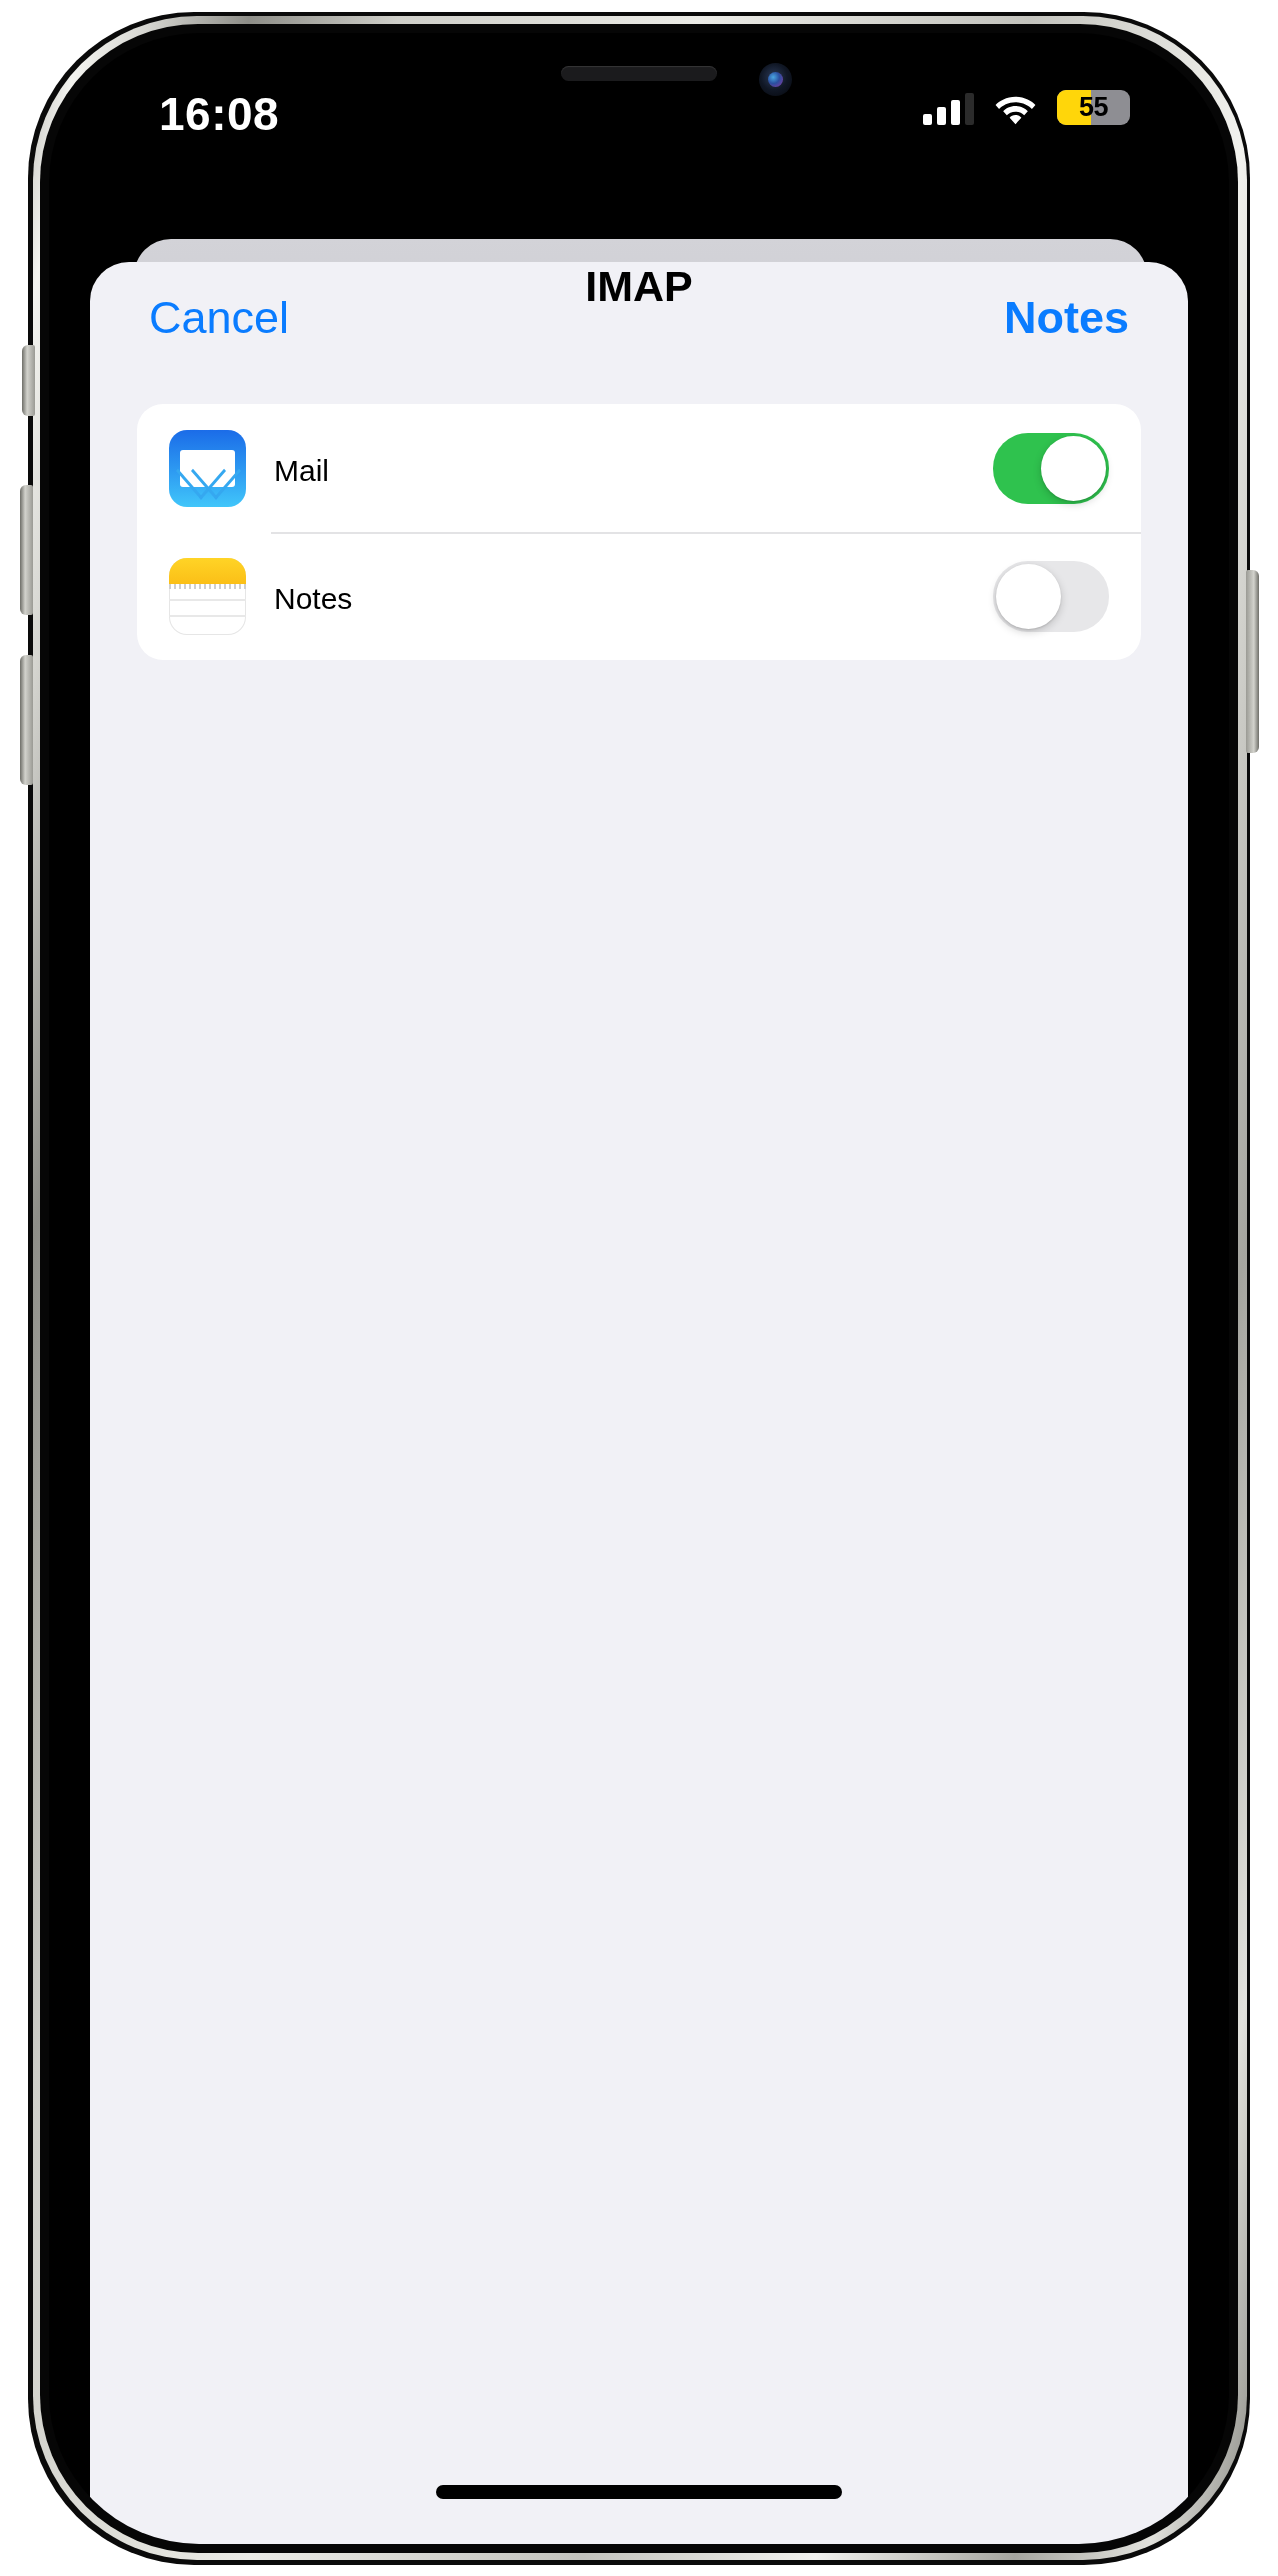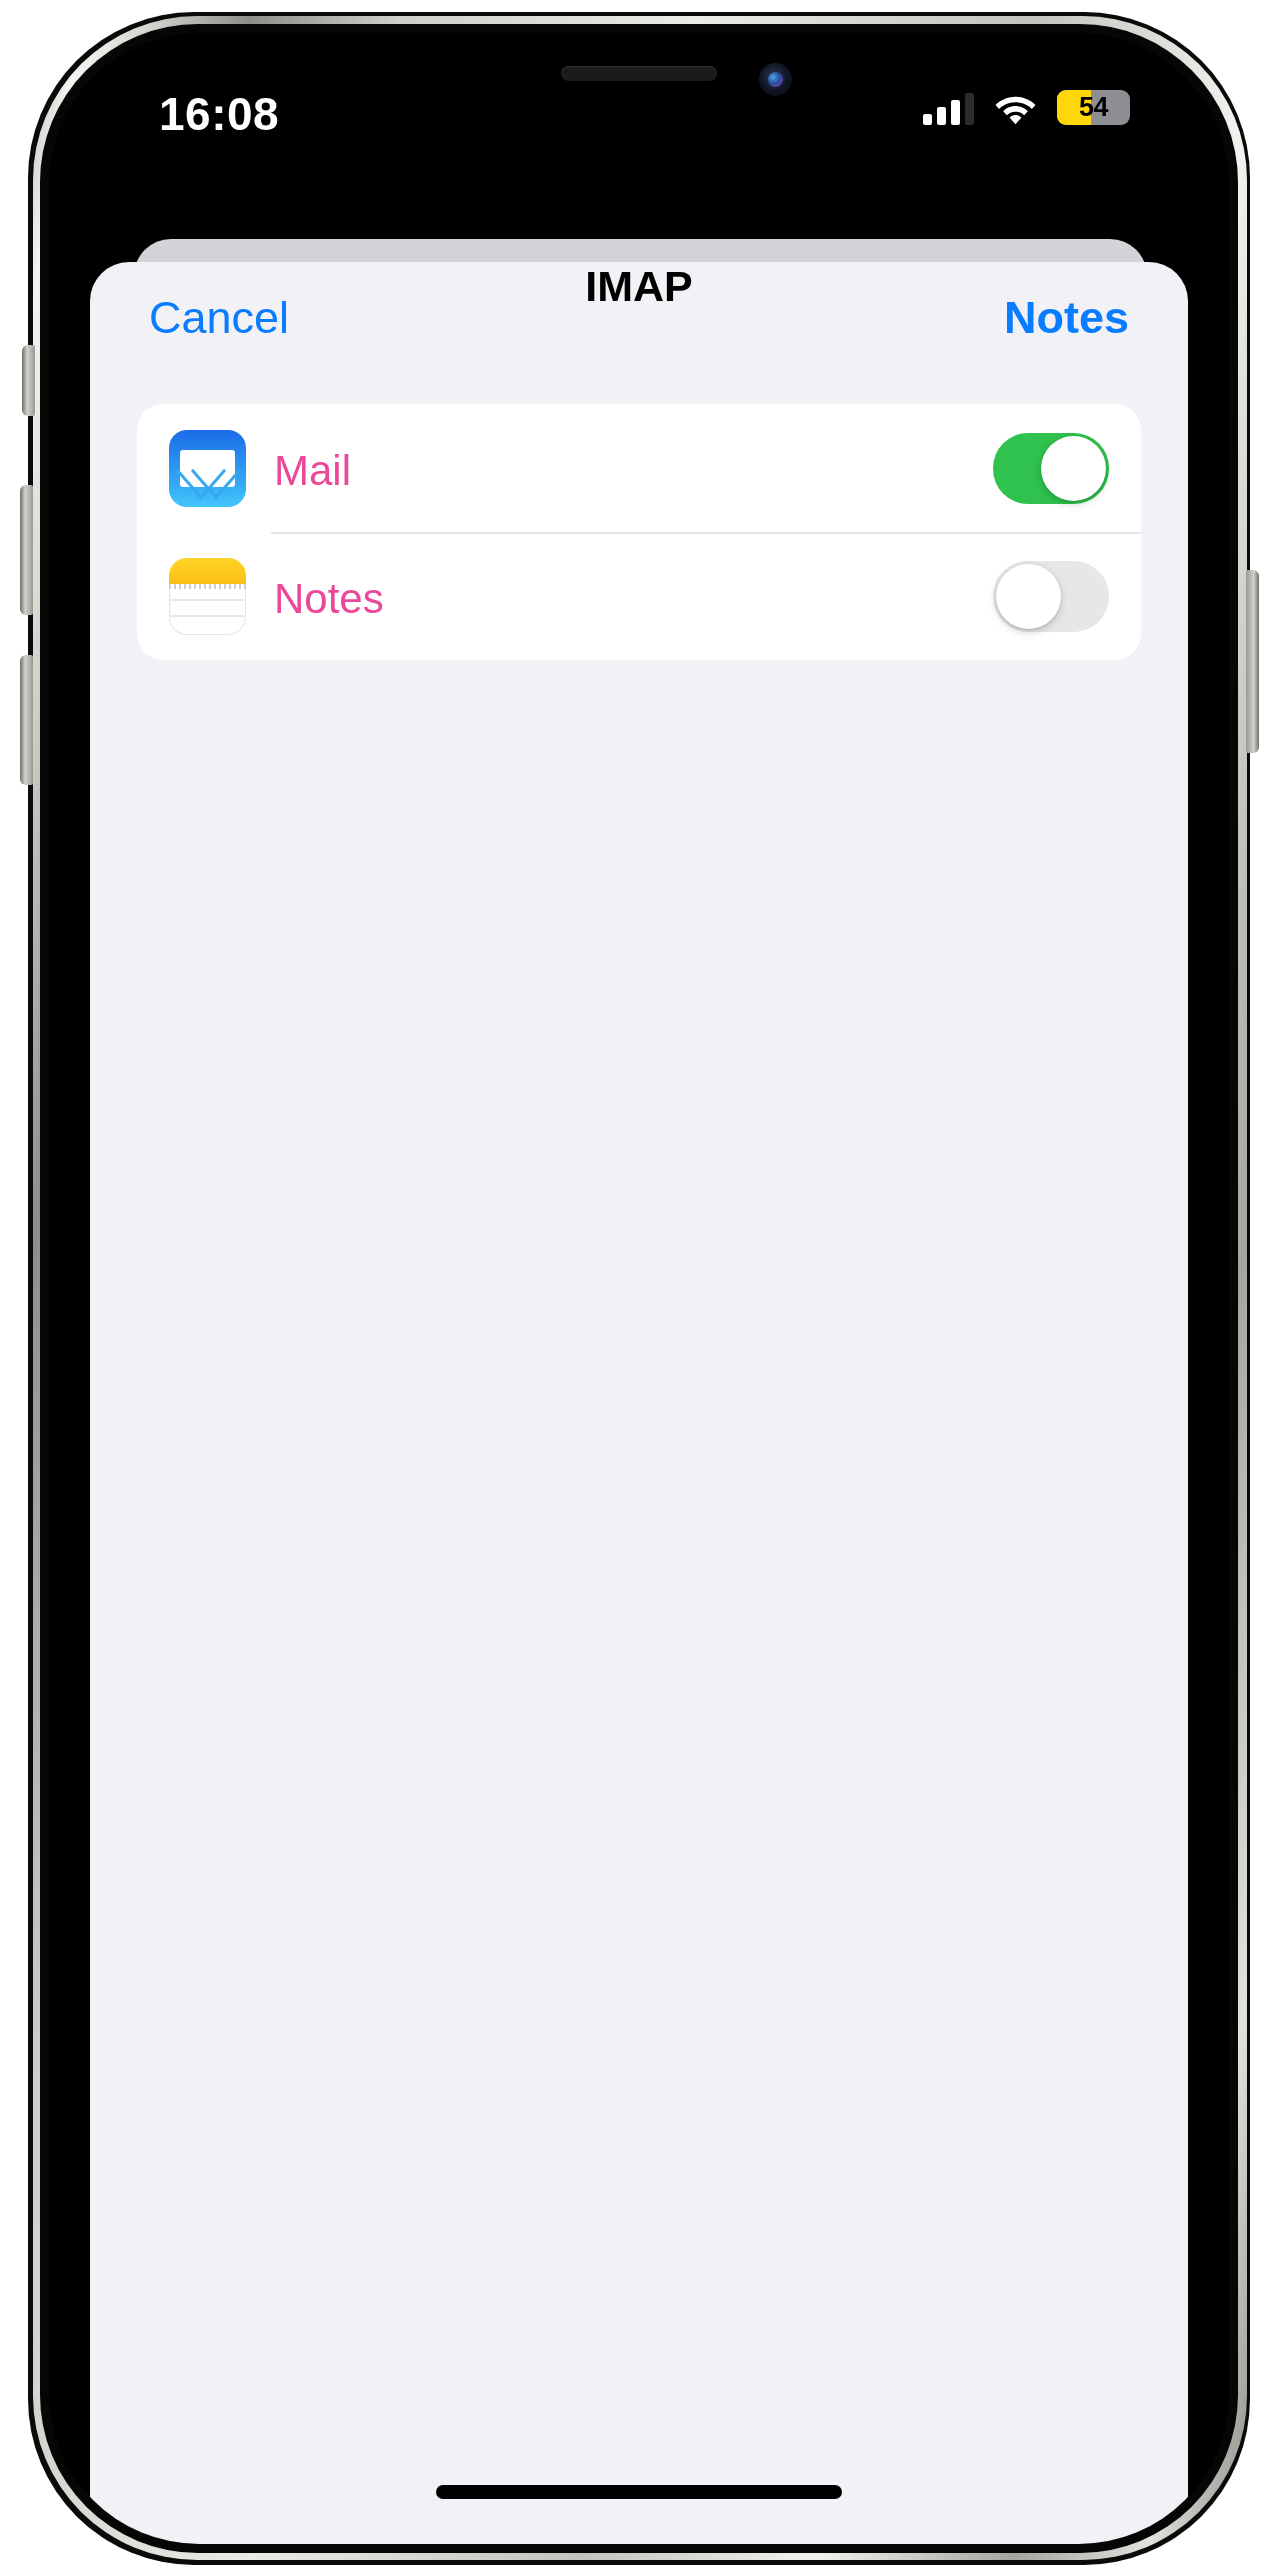--- a/index.html
+++ b/index.html
@@ -156,21 +156,21 @@
   
   .icon-notes { background:#ffffff; box-shadow:inset 0 0 0 1px #e6e6e6; }
   .icon-notes .top { position:absolute; left:0; top:0; right:0; height:26px;
     background:linear-gradient(180deg,#ffd426,#fbbf17); }
   .icon-notes .perf { position:absolute; left:0; right:0; top:26px; height:5px;
     background:repeating-linear-gradient(90deg,#cfcfcf 0 2px, transparent 2px 5px); }
   .icon-notes .ln { position:absolute; left:0; right:0; height:2px; background:#e8e8e8; }
   .icon-notes .ln1 { top:41px; }
   .icon-notes .ln2 { top:57px; }
 
-  .row-label { margin-left:28px; font-size:42px; color:#ec4899; flex:1;margin-top:6px; }
+  .row-label { margin-left:28px; font-size:30px; color:#000000; flex:1;margin-top:6px; }
 
   
   .switch {
     width:116px; height:71px; border-radius:35px; position:relative; flex:0 0 116px;
     cursor:pointer; transition:background .2s;
   }
   .switch.on  { background:#2fc24e; }
   .switch.off { background:#e7e7e9; }
   .knob {
     position:absolute; top:3px; width:65px; height:65px; border-radius:50%;
@@ -257,21 +257,21 @@
         </div>
         <div class="wifi">
           <svg viewBox="0 0 44 34" width="43" height="34" aria-hidden="true">
             <path d="M22 5.5C12.9 5.5 5.2 9.9 1.6 14.0l3.6 4.0C8.4 14.4 14.7 11.0 22 11.0s13.6 3.4 16.8 7.0l3.6-4.0C38.8 9.9 31.1 5.5 22 5.5z" fill="#ffffff"></path>
             <path d="M22 15.0c-5.4 0-10.1 2.5-12.6 5.3l3.7 4.1C14.9 22.4 18.2 20.8 22 20.8s7.1 1.6 8.9 3.6l3.7-4.1C32.1 17.5 27.4 15.0 22 15.0z" fill="#ffffff"></path>
             <path d="M22 24.2c-2.5 0-4.7 1.2-6.0 2.7L22 33.5l6.0-6.6c-1.3-1.5-3.5-2.7-6.0-2.7z" fill="#ffffff"></path>
           </svg>
         </div>
         <div class="batt">
           <div class="batt-fill" style="width: 46%;"></div>
-          <div class="batt-num">54</div>
+          <div class="batt-num">55</div>
 
         </div>
       </div>
     </div>
 
   </div>
 
   <div class="corner c-tl"></div>
   <div class="corner c-tr"></div>
   <div class="corner c-bl"></div>

